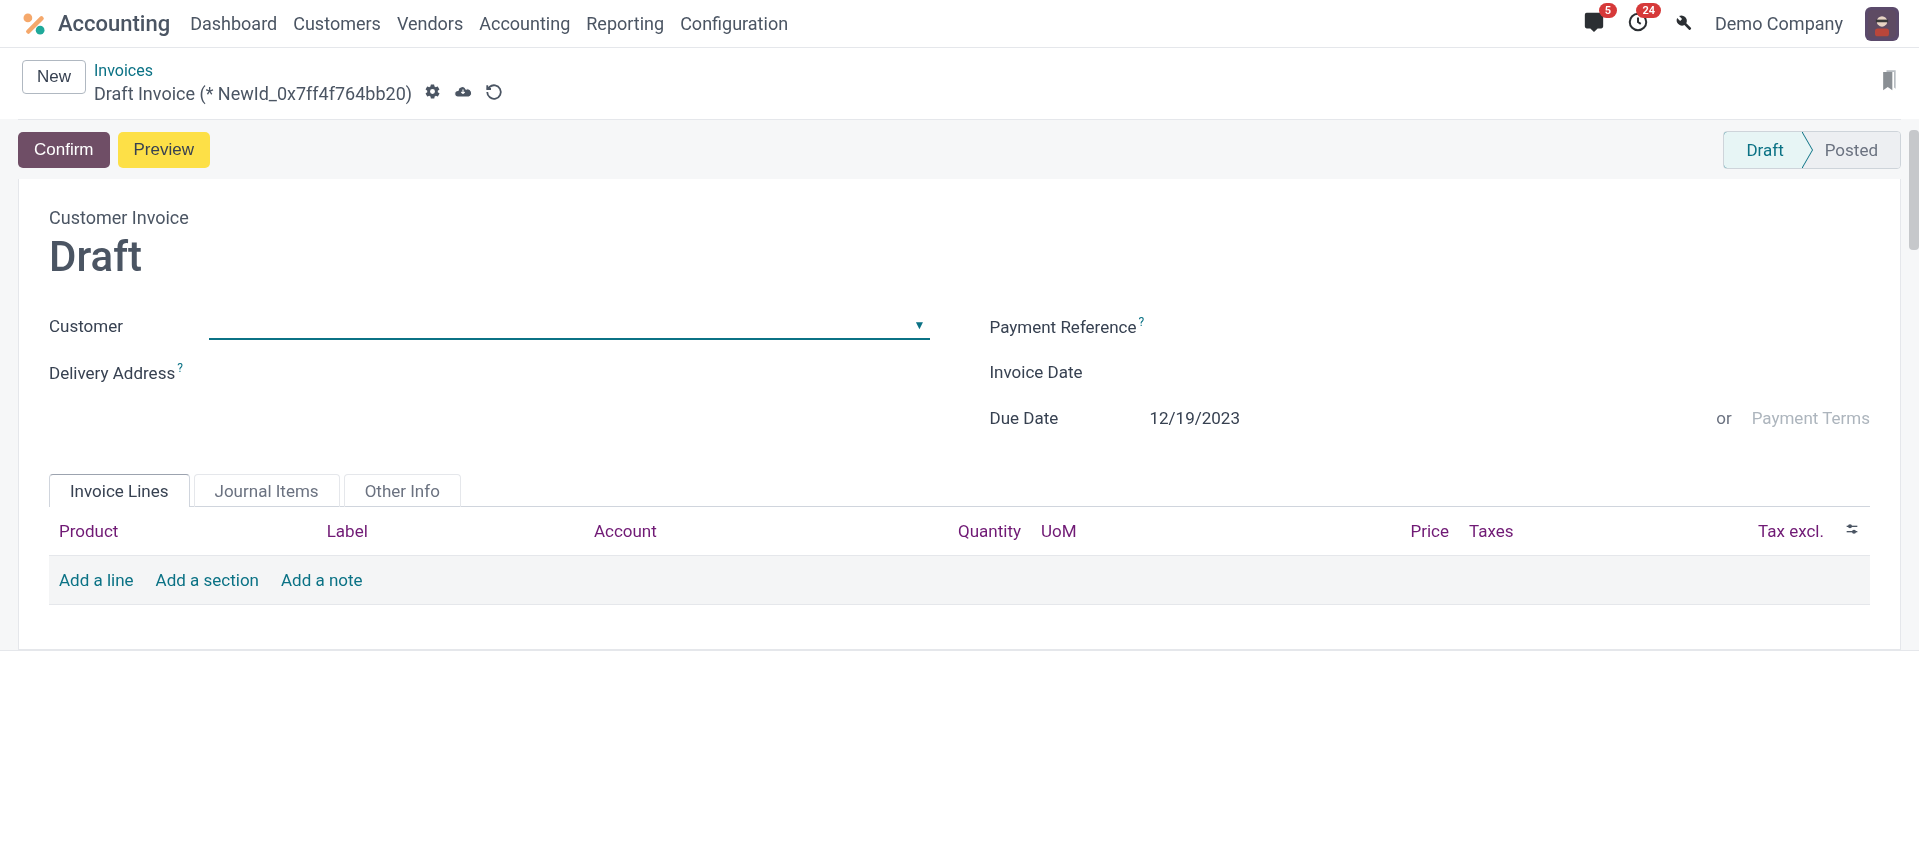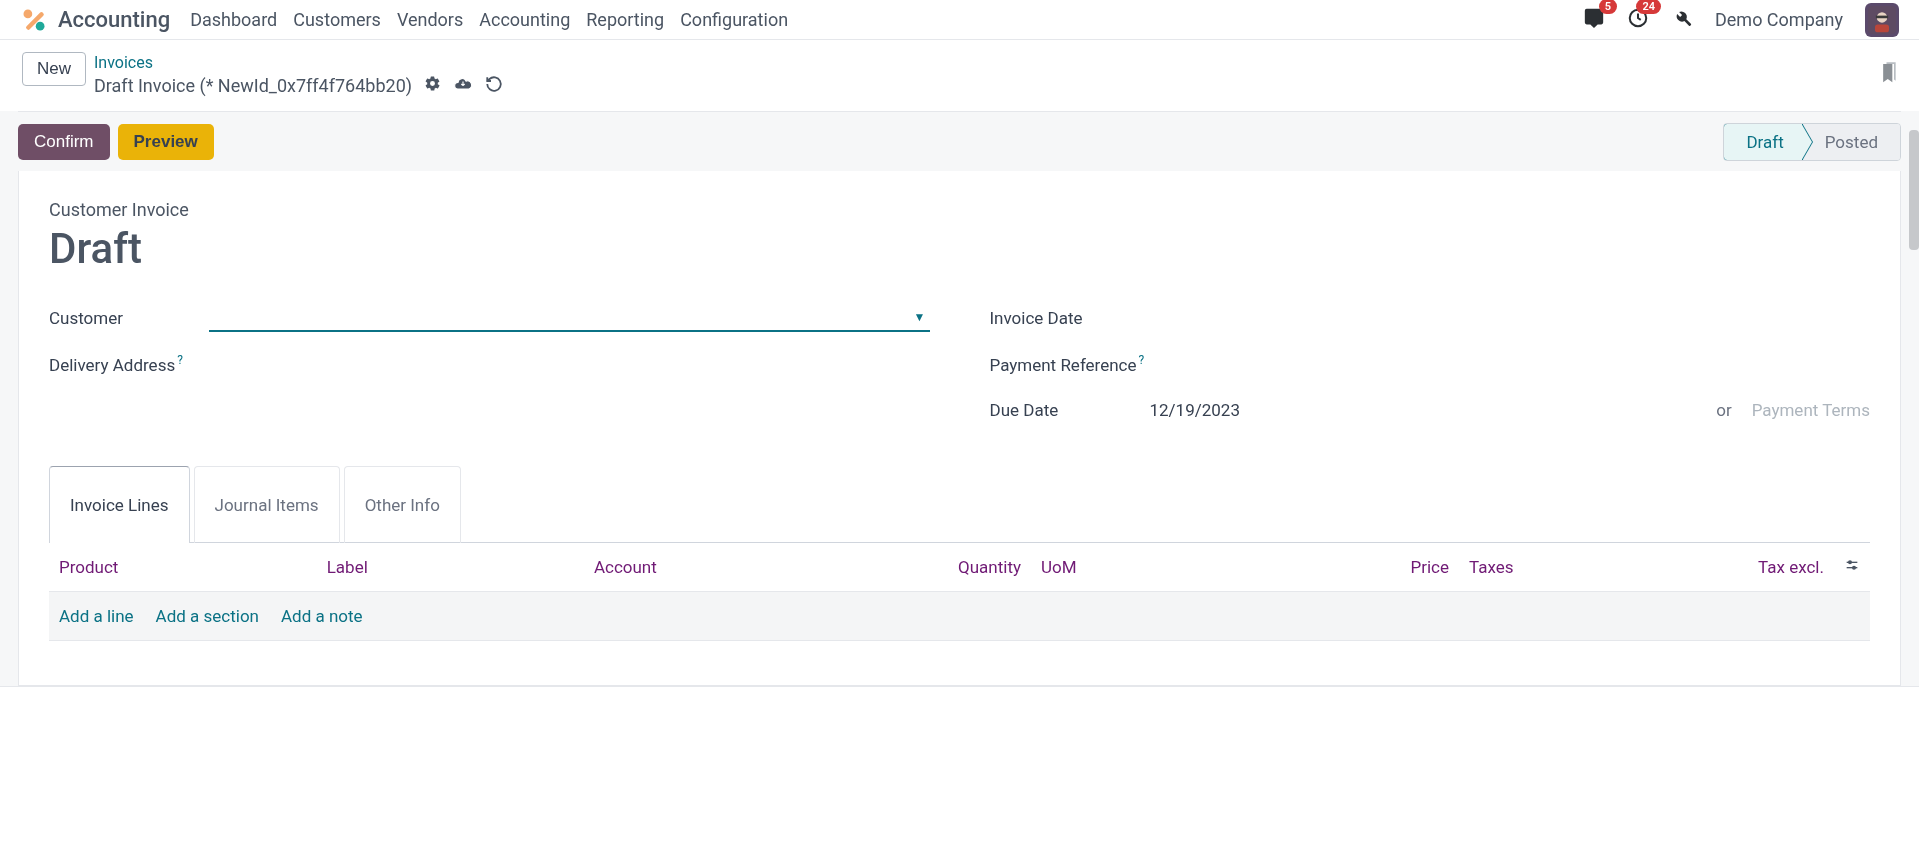--- a/index.html
+++ b/index.html
@@ -7,21 +7,21 @@
     font-family: -apple-system, BlinkMacSystemFont, "Segoe UI", Roboto, "Helvetica Neue", Arial, sans-serif;
     font-size: 16px;
     color: #374151;
     background: #ffffff;
   }
 
   
   .navbar {
     display: flex;
     align-items: center;
-    height: 40px;
+    height: 48px;
     padding: 0 20px;
     border-bottom: 1px solid #e5e7eb;
   }
   .brand-area {
     display: flex;
     align-items: center;
     gap: 10px;
     margin-right: 20px;
   }
   .logo {
@@ -148,23 +148,22 @@
     padding: 8px 16px;
     font-size: 17px;
     cursor: pointer;
   }
   .btn-primary {
     background: #6f4e66;
     color: #fff;
     margin-right: 8px;
   }
   .btn-light {
-    background: #eab308;
-    color: #374151;
-    font-weight: bold;
+    background: #fde047;
+    color: #374151;
   }
   .status-steps {
     margin-left: auto;
     display: flex;
     border: 1px solid #ced4da;
     border-radius: 4px;
     overflow: hidden;
     height: 38px;
   }
   .step {
@@ -262,21 +261,21 @@
   }
   .or-text { color: #6b7280; margin: 0 10px; }
 
   
   .tabs {
     display: flex;
     border-bottom: 1px solid #d0d5dd;
     gap: 0;
   }
   .tab {
-    padding: 28px 20px;
+    padding: 6px 20px;
     border: 1px solid transparent;
     border-bottom: none;
     color: #6b7280;
     font-size: 17px;
     cursor: pointer;
     background: transparent;
     position: relative;
     top: 1px;
   }
   .tab.active {
@@ -455,27 +454,27 @@
         <div class="field-row">
           <div class="field-label">
             <span>Delivery Address</span><span class="sup-q">?</span>
           </div>
           <div class="field-value"></div>
         </div>
       </div>
 
       <div class="col">
         <div class="field-row">
-          <div class="field-label">Invoice Date</div>
+          <div class="field-label">
+            <span>Payment Reference</span><span class="sup-q">?</span>
+          </div>
           <div class="field-value"></div>
         </div>
         <div class="field-row">
-          <div class="field-label">
-            <span>Payment Reference</span><span class="sup-q">?</span>
-          </div>
+          <div class="field-label">Invoice Date</div>
           <div class="field-value"></div>
         </div>
         <div class="field-row">
           <div class="field-label">Due Date</div>
           <div class="field-value">
             <span>12/19/2023</span>
             <span class="or-text" style="margin-left:auto">or</span>
             <span class="placeholder">Payment Terms</span>
           </div>
         </div>

